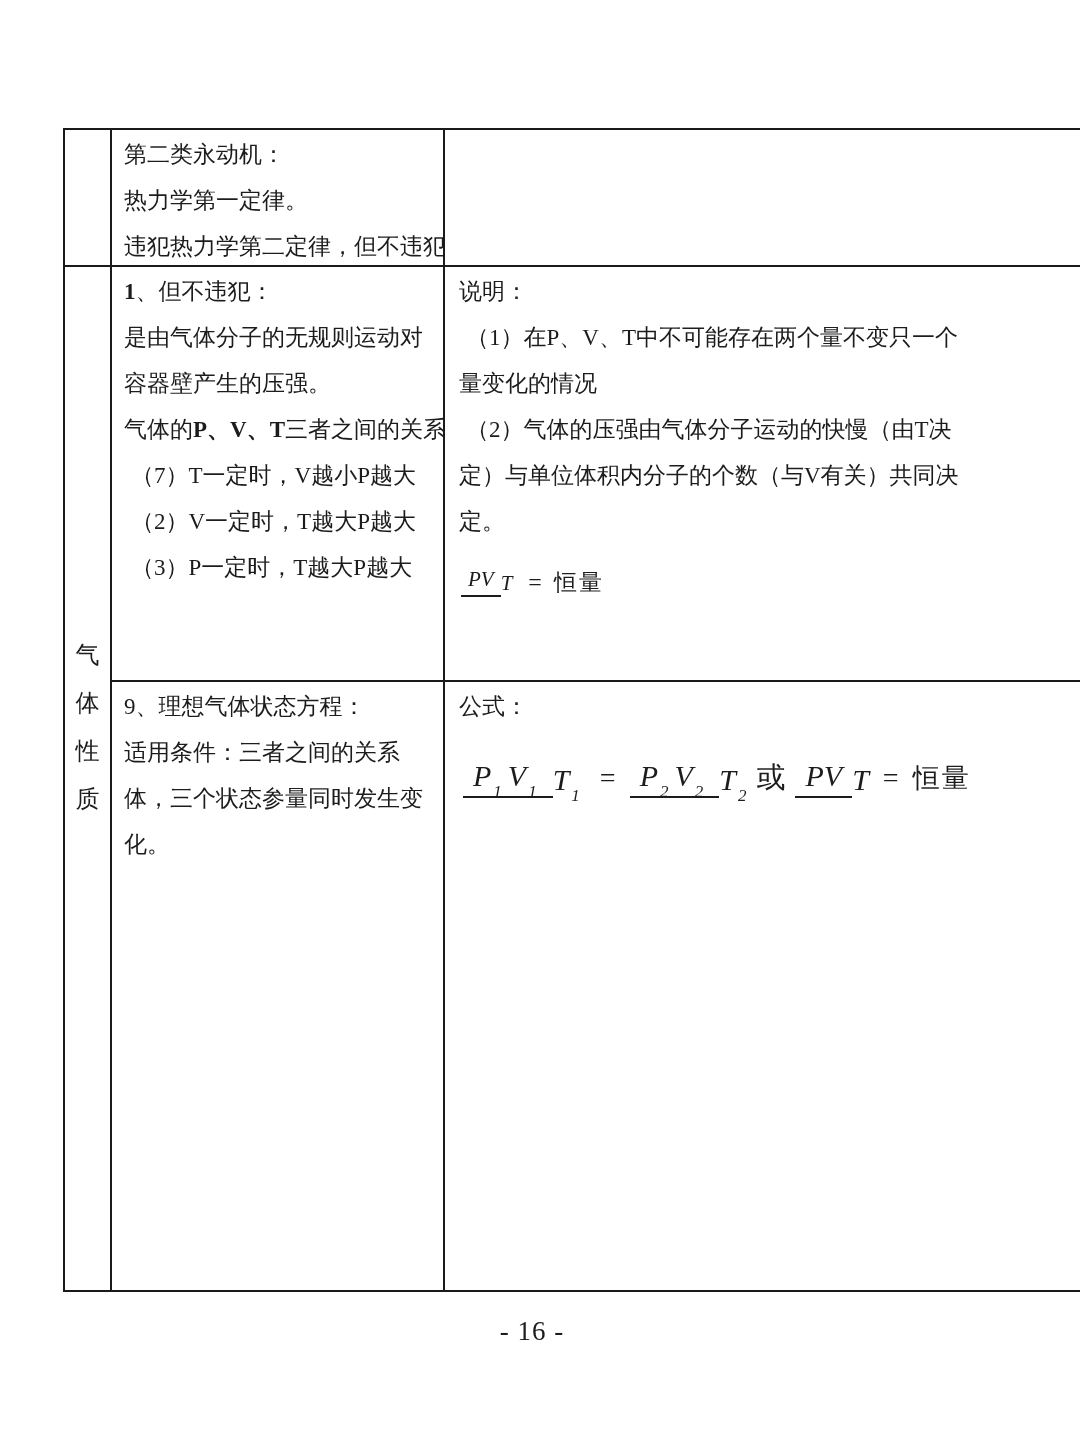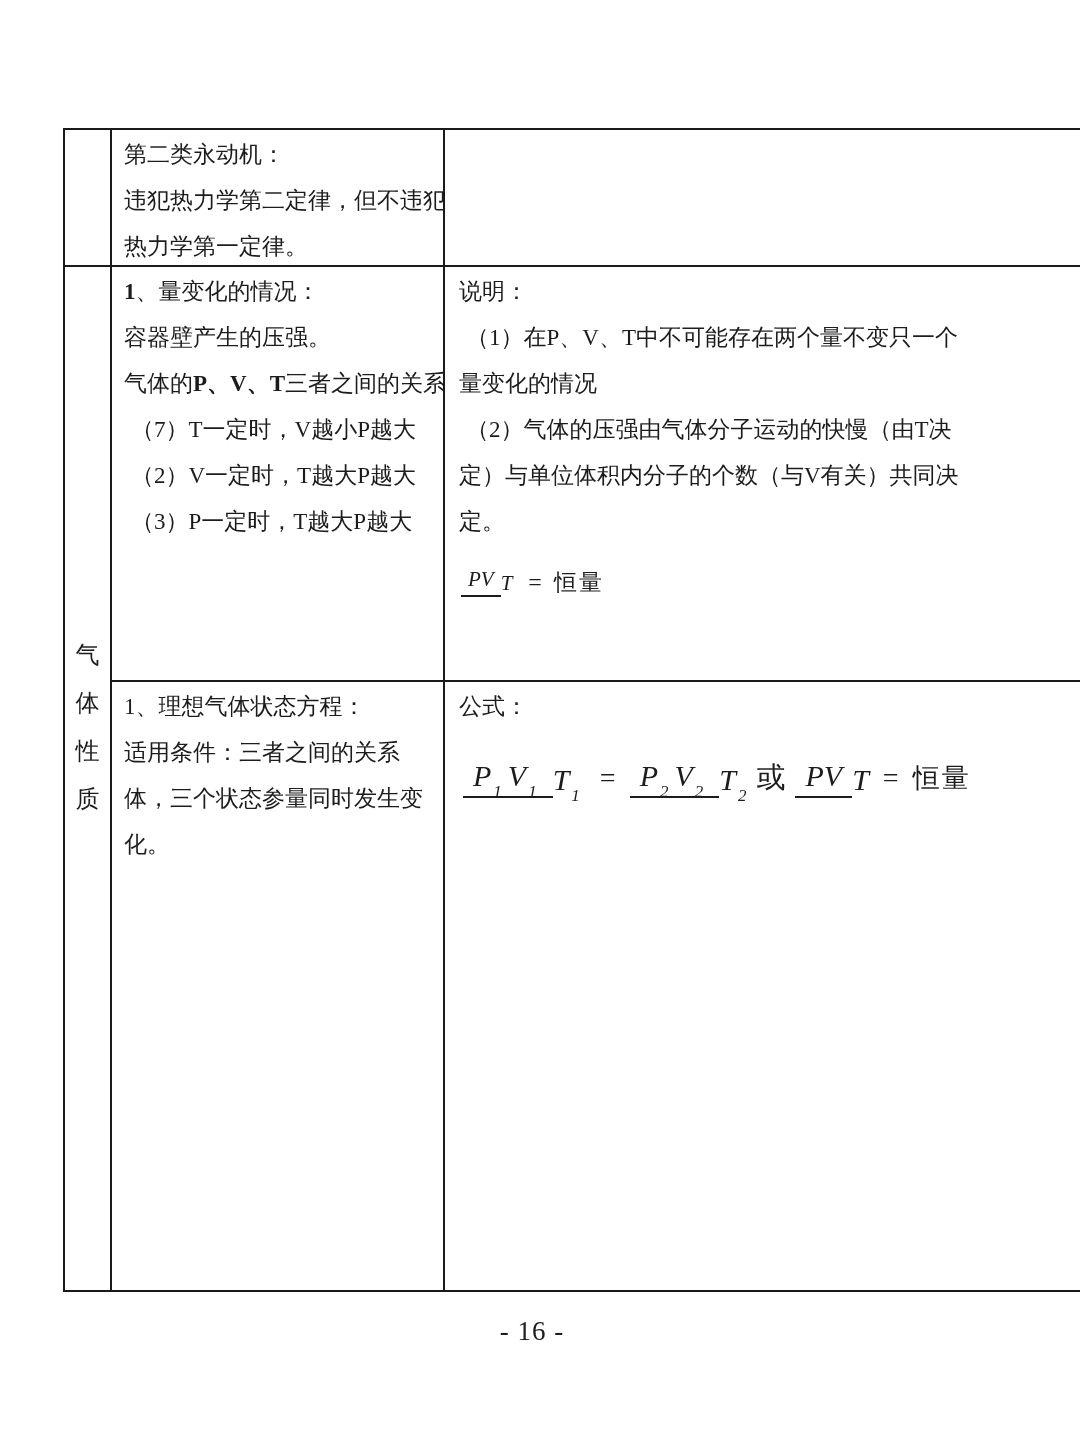--- a/index.html
+++ b/index.html
@@ -125,39 +125,40 @@
 </head>
 <body>
 
 <div class="notes-table">
 
   <div class="cell c-tl br bb"></div>
 
   <div class="cell c-tm br bb">
     <div class="txt">
       <div class="line">第二类永动机：</div>
+      <div class="line">热力学第一定律。</div>
       <div class="line">违犯热力学第二定律，但不违犯</div>
-      <div class="line">热力学第一定律。</div>
     </div>
   </div>
 
   <div class="cell c-tr bb"></div>
 
   <div class="cell c-side br">
     <div class="side-label">
       <span>气</span>
       <span>体</span>
       <span>性</span>
       <span>质</span>
     </div>
   </div>
 
   <div class="cell c-m2 br bb">
     <div class="txt">
-      <div class="line"><b class="seq">1</b><span>、量变化的情况：</span></div>
+      <div class="line"><b class="seq">1</b><span>、但不违犯：</span></div>
+      <div class="line">是由气体分子的无规则运动对</div>
       <div class="line">容器壁产生的压强。</div>
       <div class="line"><span>气体的</span><b class="seq">P、V、T</b><span>三者之间的关系：</span></div>
       <div class="line indent">（7）T一定时，V越小P越大</div>
       <div class="line indent">（2）V一定时，T越大P越大</div>
       <div class="line indent">（3）P一定时，T越大P越大</div>
     </div>
   </div>
 
   <div class="cell c-r2 bb">
     <div class="txt">
@@ -173,21 +174,21 @@
         <span class="num mvar">PV</span>
         <span class="den mvar">T</span>
       </span>
       <span class="eq">=</span>
       <span class="result">恒量</span>
     </div>
   </div>
 
   <div class="cell c-m3 br">
     <div class="txt">
-      <div class="line">1、理想气体状态方程：</div>
+      <div class="line">9、理想气体状态方程：</div>
       <div class="line">适用条件：三者之间的关系</div>
       <div class="line">体，三个状态参量同时发生变</div>
       <div class="line">化。</div>
     </div>
   </div>
 
   <div class="cell c-r3">
     <div class="txt">
       <div class="line">公式：</div>
     </div>

